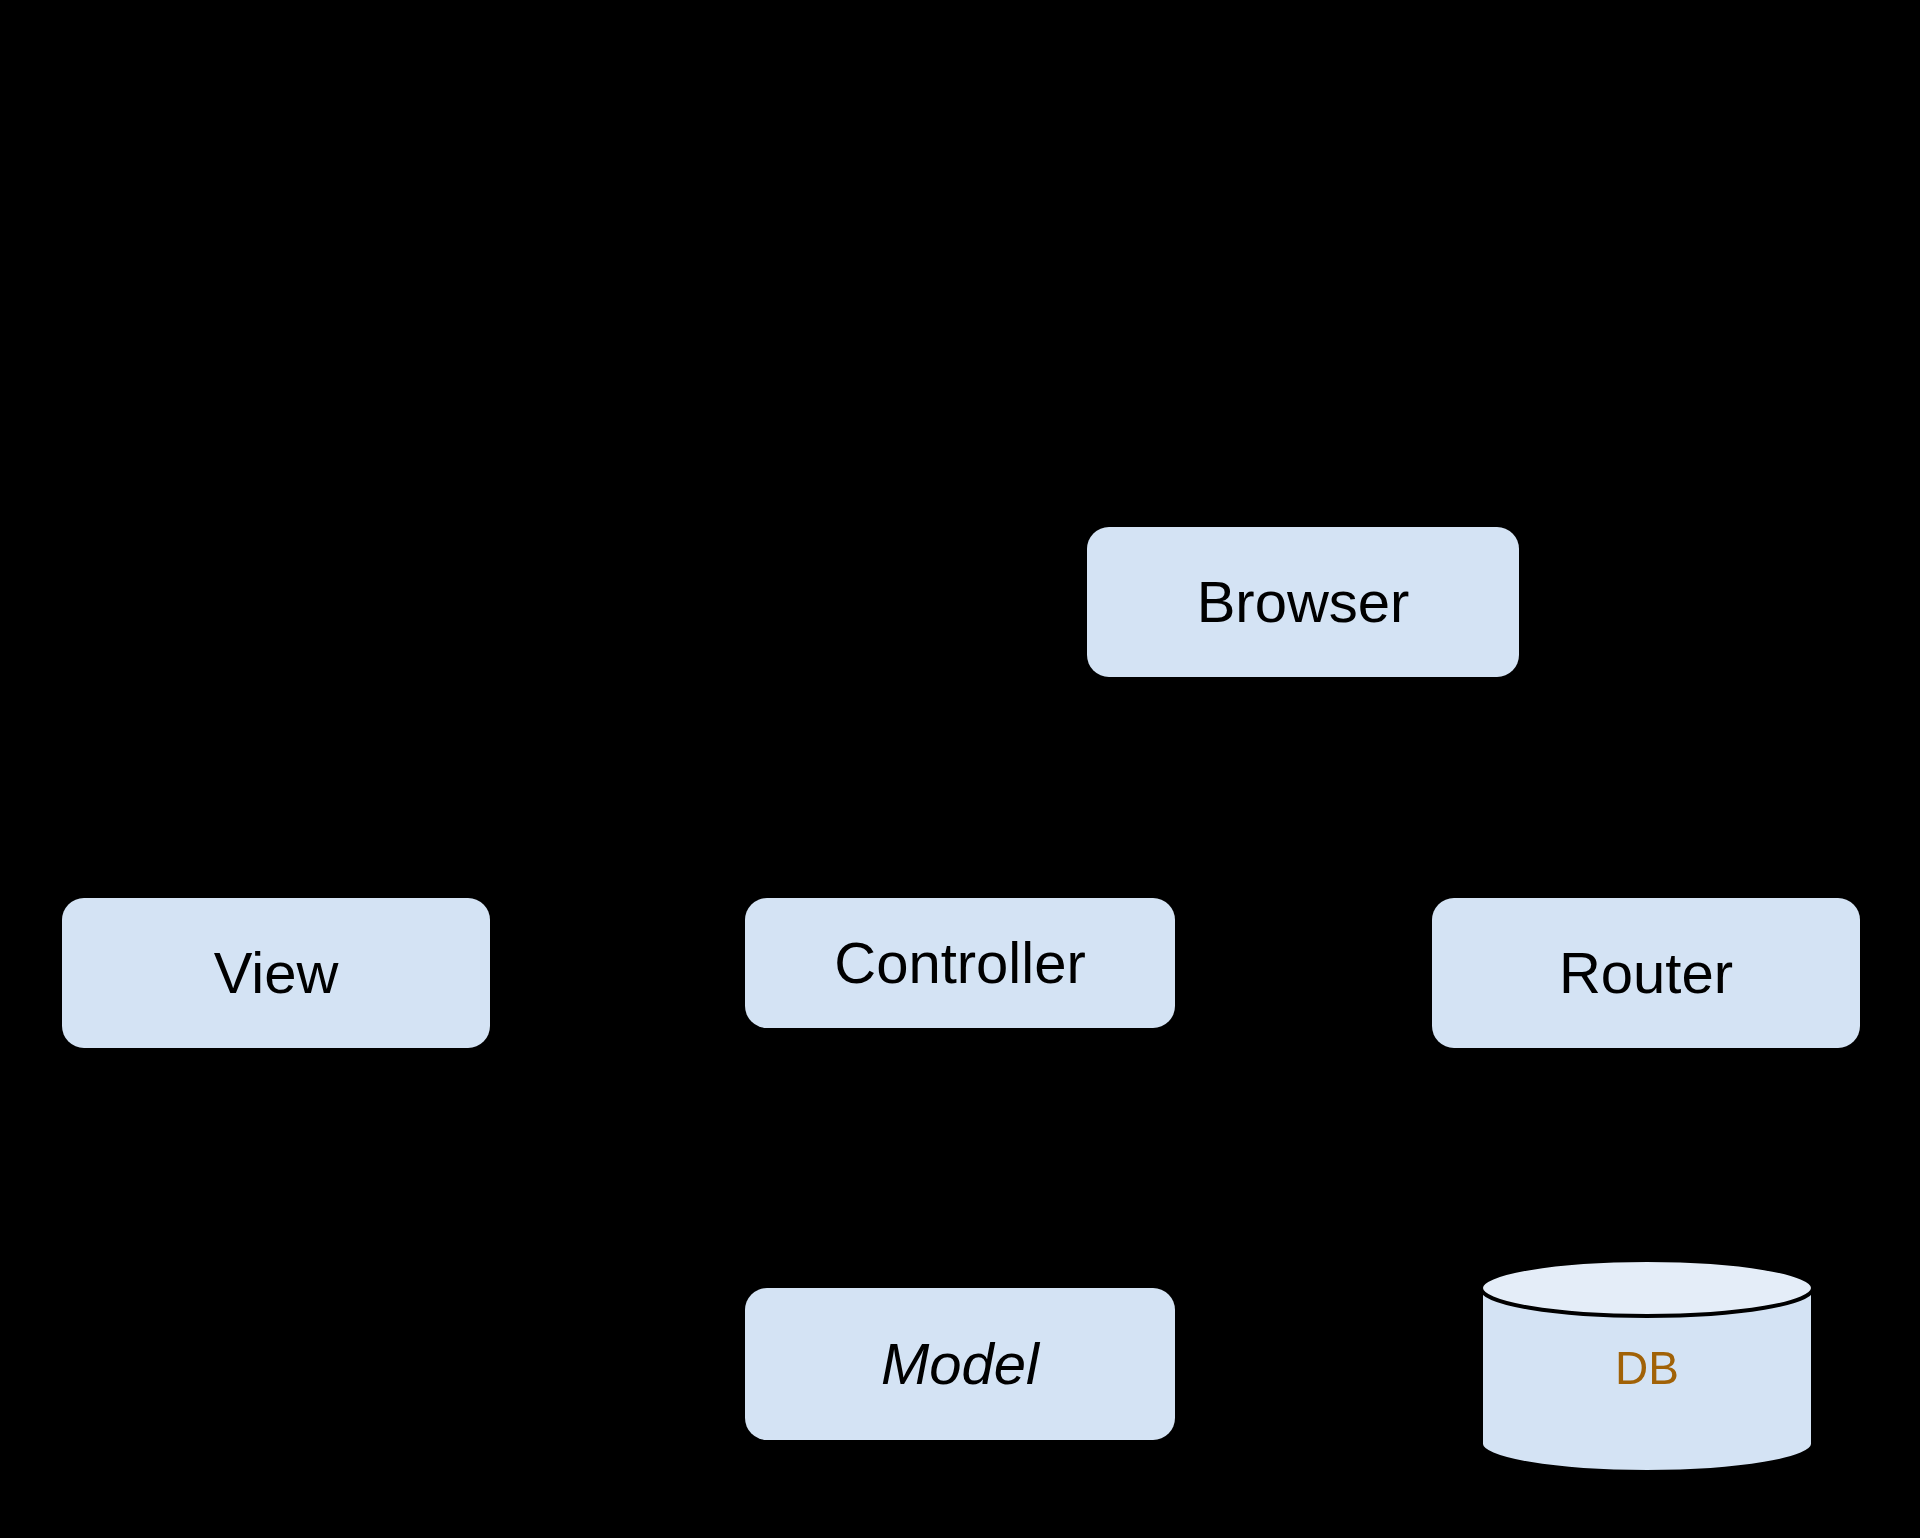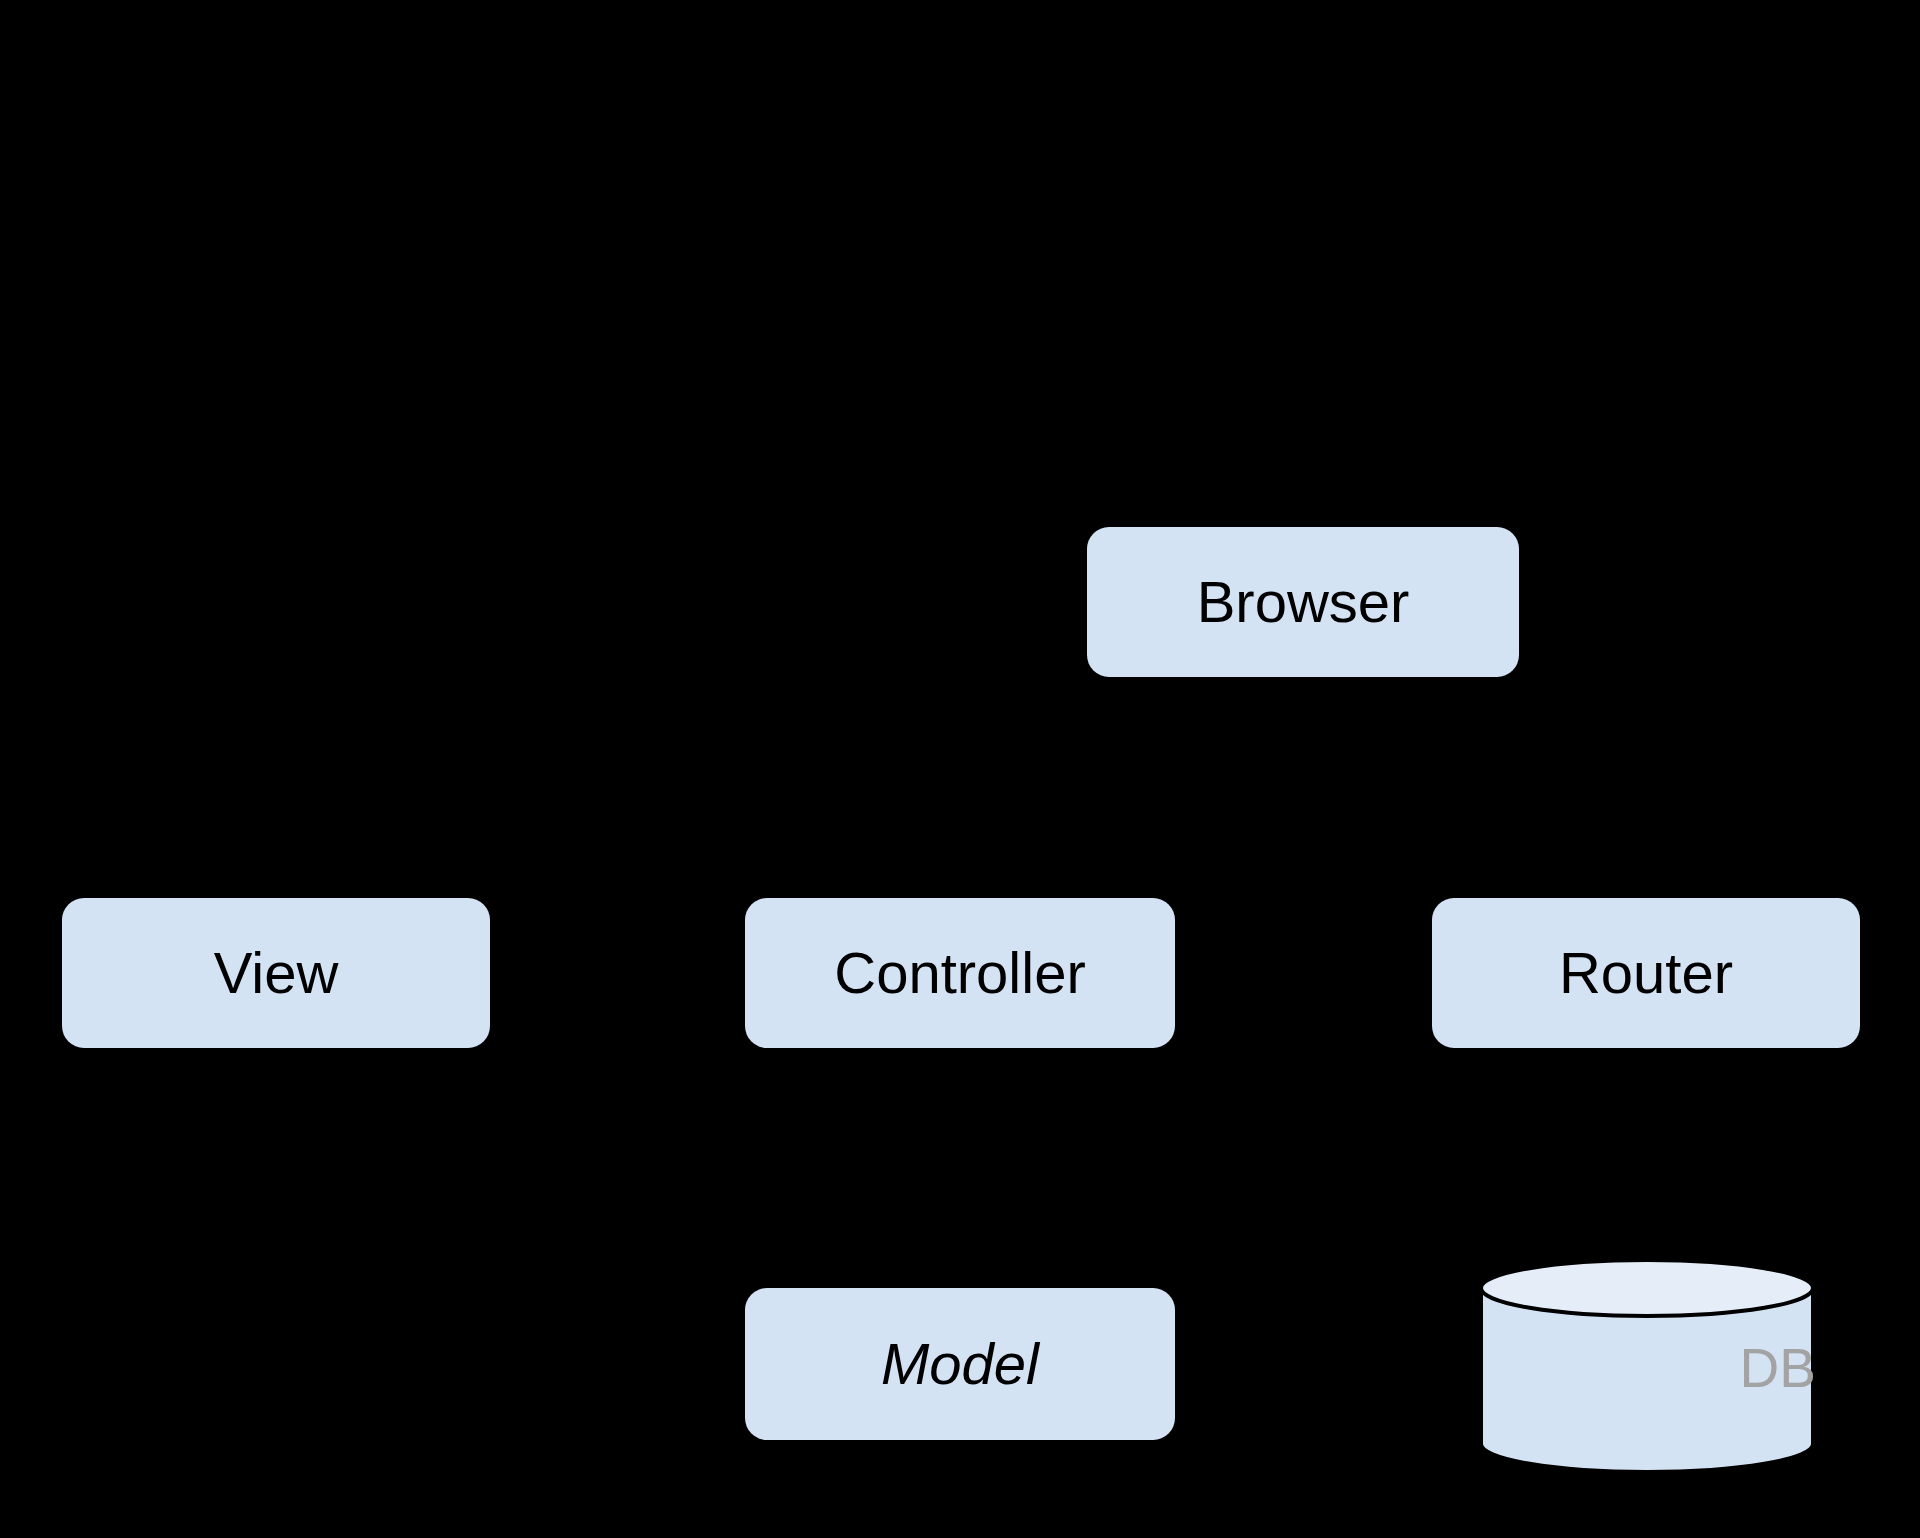--- a/index.html
+++ b/index.html
@@ -48,42 +48,42 @@
   .cyl-wrap svg {
     display: block;
     overflow: visible;
   }
   .cyl-label {
     position: absolute;
     left: 0;
     right: 0;
     top: 50%;
     transform: translateY(-46%);
-    text-align: right;
-    color: #a3a3a3;
+    text-align: center;
+    color: #a16207;
     font-family: "Liberation Sans", sans-serif;
-    font-size: 55px;
+    font-size: 46px;
     line-height: 1;
     white-space: nowrap;
   }
 </style>
 </head>
 <body>
 
 <div id="canvas">
 
   <div class="node node-box" style="left:1087px; top:527px; width:432px; height:150px;">
     <span class="node-label">Browser</span>
   </div>
 
   <div class="node node-box" style="left:62px; top:898px; width:428px; height:150px;">
     <span class="node-label">View</span>
   </div>
 
-  <div class="node node-box" style="left:745px; top:898px; width:430px; height:150px;">
+  <div class="node node-box" style="left:745px; top:898px; width:430px; height:130px;">
     <span class="node-label">Controller</span>
   </div>
 
   <div class="node node-box" style="left:1432px; top:898px; width:428px; height:150px;">
     <span class="node-label">Router</span>
   </div>
 
   <div class="node node-box" style="left:745px; top:1288px; width:430px; height:152px;font-style:italic;">
     <span class="node-label">Model</span>
   </div>

